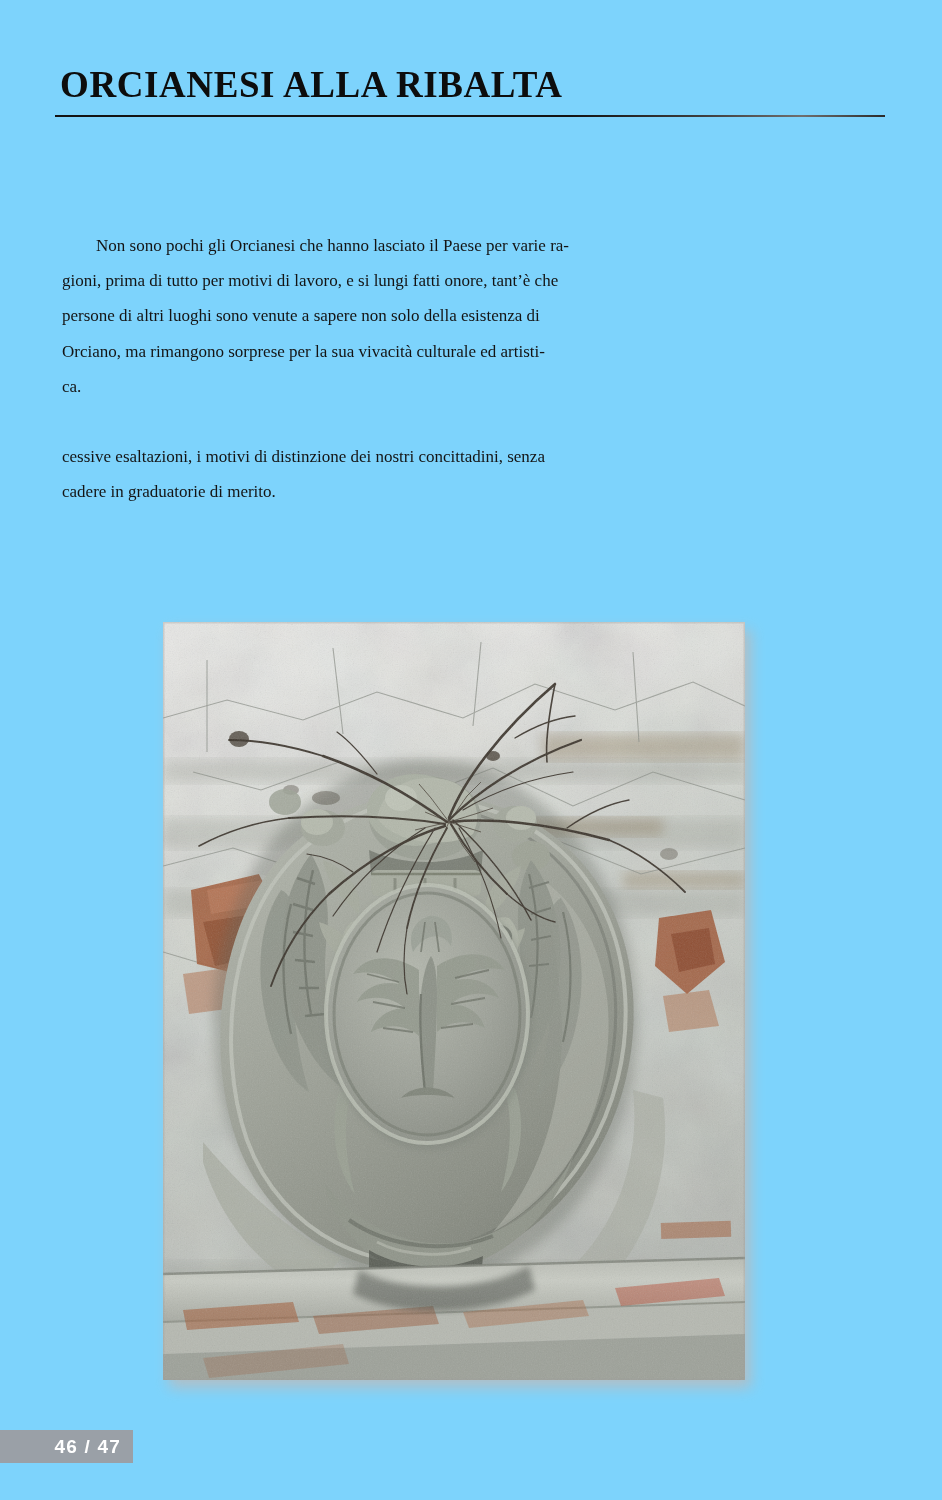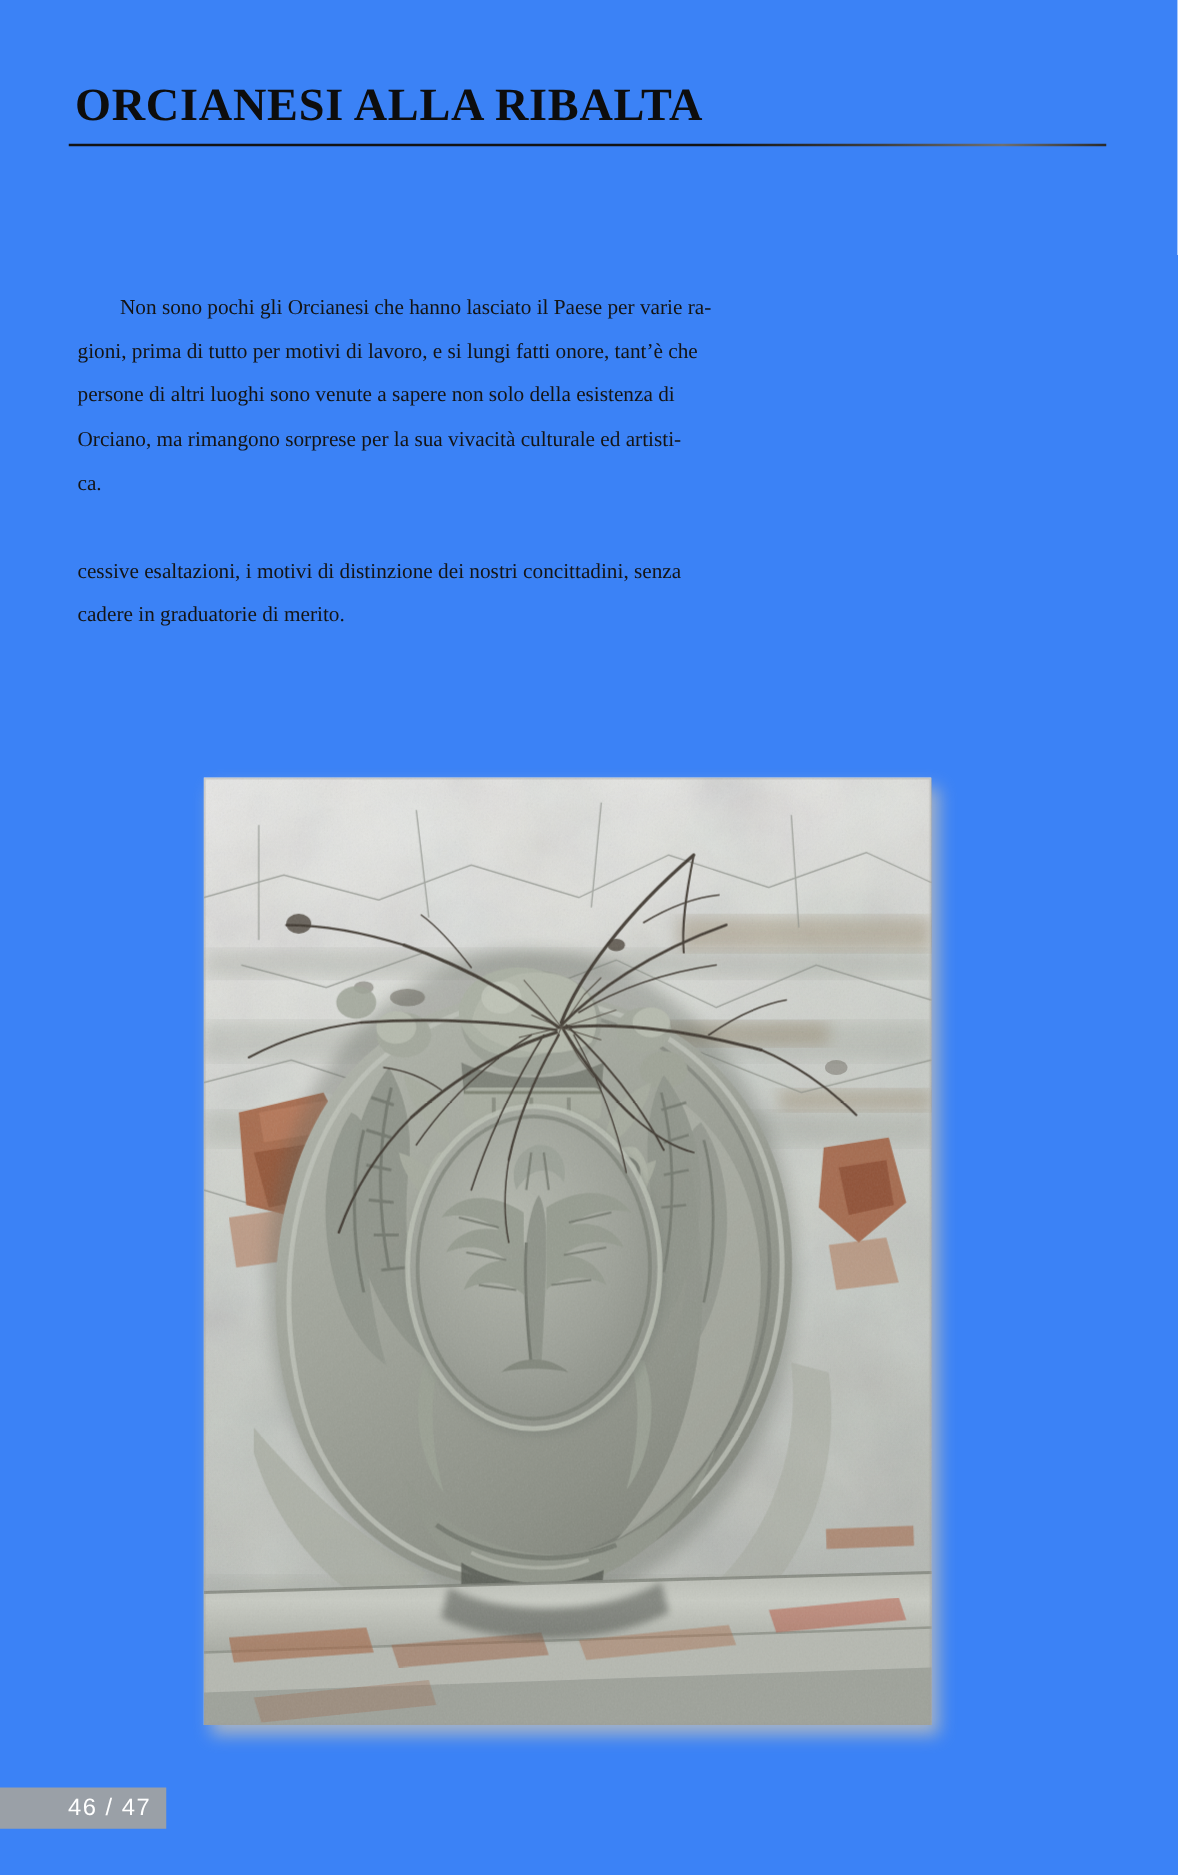--- a/index.html
+++ b/index.html
@@ -14,21 +14,21 @@
     position: relative;
     overflow: hidden;
     font-family: "Liberation Serif", "DejaVu Serif", serif;
     color: #111111;
   }
 
   
   .page {
     position: absolute;
     inset: 0;
-    background: #3b82f6;
+    background: #7dd3fc;
   }
 
   
   .header {
     position: absolute;
     left: 55px;
     top: 66px;
     width: 830px;
   }
   .page-title {
@@ -107,20 +107,21 @@
     align-items: center;
     justify-content: flex-end;
   }
   .footer-badge .pagenum {
     font-family: "Liberation Sans", "DejaVu Sans", sans-serif;
     font-size: 19px;
     letter-spacing: 1.2px;
     color: #ffffff;
     padding-right: 12px;
     line-height: 1;
+    font-weight: bold;
   }
 </style>
 </head>
 <body>
 
 <div class="page">
 
   <div class="header">
     <h1 class="page-title">ORCIANESI ALLA RIBALTA</h1>
     <div class="title-rule"></div>

